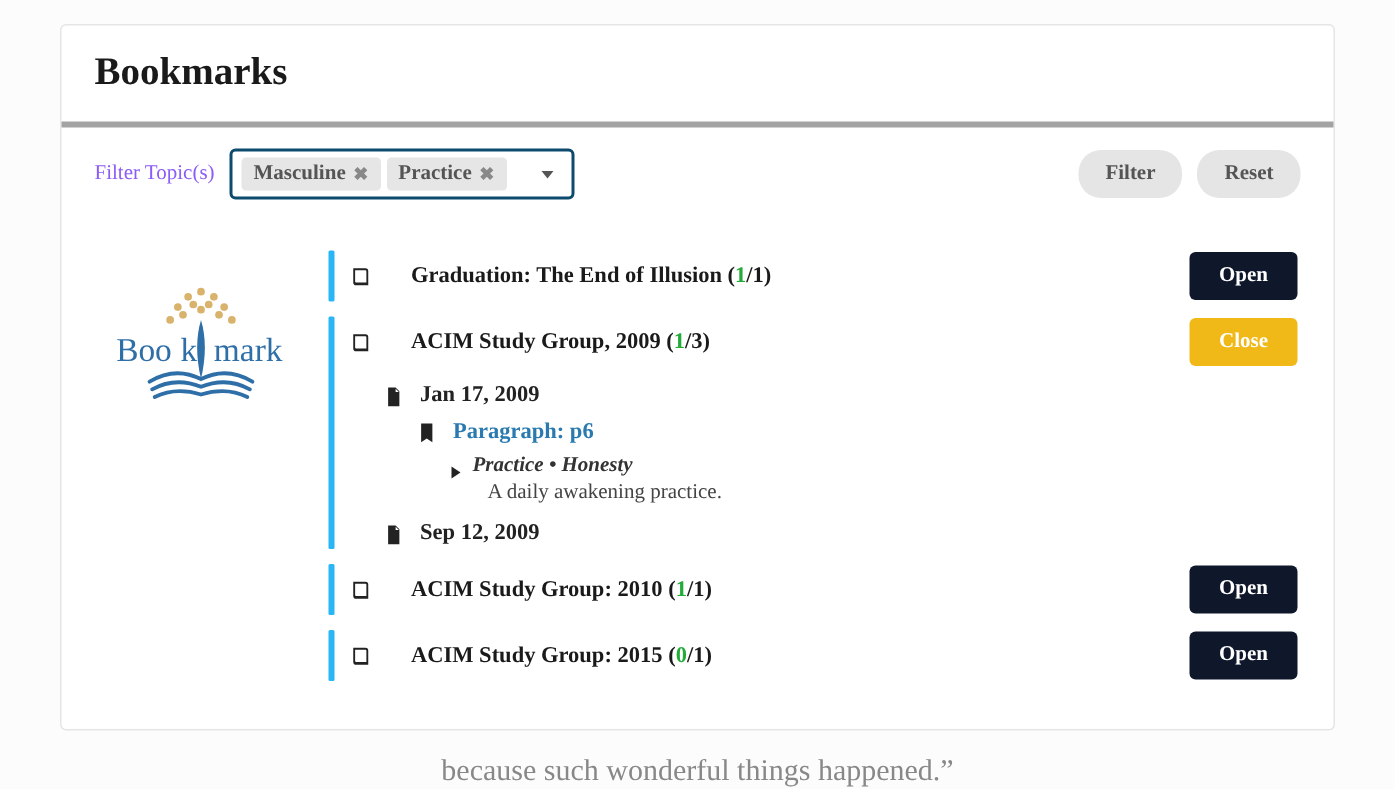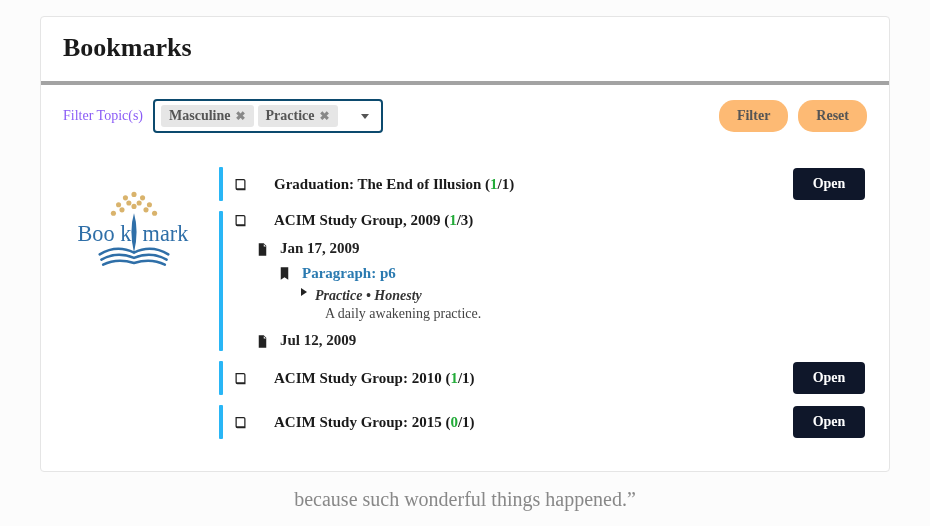--- a/index.html
+++ b/index.html
@@ -70,21 +70,21 @@
   .spacer { flex: 1; }
   .btn {
     border: none;
     border-radius: 4px;
     padding: 8px 18px;
     font-family: inherit;
     font-size: 14px;
     font-weight: bold;
     cursor: pointer;
   }
-  .btn-gray { background: #fdba74; color: #555; border-radius: 15px; }
+  .btn-gray { background: #e5e5e5; color: #555; border-radius: 15px; }
   .btn-green { background: #0f172a; color: #fff; min-width: 72px; }
   .btn-yellow { background: #f0b917; color: #fff; min-width: 72px; }
 
   .content {
     display: flex;
     padding: 18px 24px 24px;
     gap: 16px;
   }
   .logo {
     width: 138px;
@@ -143,21 +143,21 @@
     gap: 10px;
     font-size: 15px;
     font-weight: bold;
     color: #2a7ab0;
     padding-top: 4px;
     padding-bottom: 2px;
   }
   .topics-row {
     padding-left: 46px;
     display: flex;
-    align-items: flex-start;
+    align-items: flex-end;
     gap: 8px;
     font-size: 14px;
     padding-top: 4px;
   }
   .topics-row .topics {
     font-style: italic;
     font-weight: bold;
     color: #333;
   }
   .note-row {
@@ -264,20 +264,21 @@
         <div class="entry-row">
           <span class="icon book-icon">
             <svg viewBox="0 0 24 24" fill="#222">
                 <path d="M4 3h13a3 3 0 0 1 3 3v15H7a3 3 0 0 1-3-3V3zm2 2v12a1 1 0 0 0 1 1h11V6a1 1 0 0 0-1-1H6z"></path>
               </svg>
           </span>
           <span class="entry-title">
             <span>ACIM Study Group, 2009</span>
             (<span class="count-a">1</span>/<span class="count-b">3</span>)
           </span>
+          <button class="btn btn-yellow">Close</button>
         </div>
         <div class="sub">
           <div class="sub-row">
             <span class="icon file-icon">
               <svg viewBox="0 0 24 24" fill="#222">
                   <path d="M6 2h8l4 4v16H6V2zm8 1.5V7h3.5L14 3.5z"></path>
                 </svg>
             </span>
             <span>Jan 17, 2009</span>
           </div>
@@ -293,21 +294,21 @@
             <span class="tri"></span>
             <span class="topics">Practice  •  Honesty</span>
           </div>
           <div class="note-row">A daily awakening practice.</div>
           <div class="sub-row">
             <span class="icon file-icon">
               <svg viewBox="0 0 24 24" fill="#222">
                   <path d="M6 2h8l4 4v16H6V2zm8 1.5V7h3.5L14 3.5z"></path>
                 </svg>
             </span>
-            <span>Jul 12, 2009</span>
+            <span>Sep 12, 2009</span>
           </div>
         </div>
       </div>
 
       <div class="entry">
         <div class="entry-row">
           <span class="icon book-icon">
             <svg viewBox="0 0 24 24" fill="#222">
                 <path d="M4 3h13a3 3 0 0 1 3 3v15H7a3 3 0 0 1-3-3V3zm2 2v12a1 1 0 0 0 1 1h11V6a1 1 0 0 0-1-1H6z"></path>
               </svg>

